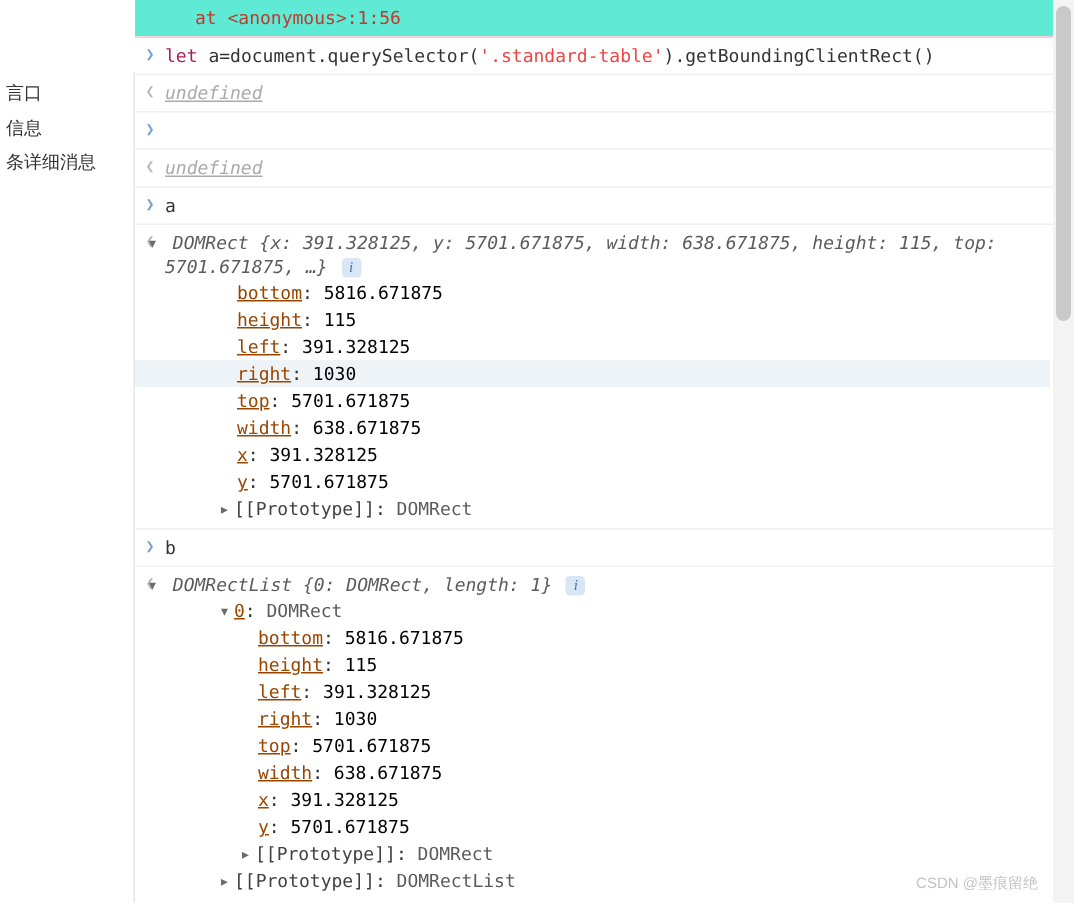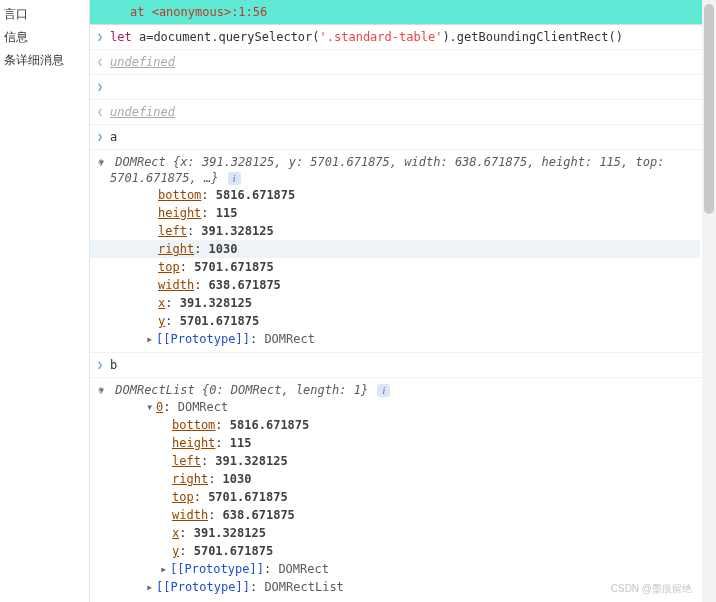--- a/index.html
+++ b/index.html
@@ -14,20 +14,21 @@
   overflow: hidden;
   position: relative;
 }
 .sidebar {
   width: 90px;
   padding: 6px 4px;
   font-family: "Microsoft YaHei", sans-serif;
   font-size: 12px;
   color: #333;
   border-right: 1px solid #e6e6e6;
+  margin-top: 48px;
 }
 .sidebar div { margin-bottom: 6px; }
 .console {
   flex: 1;
   overflow: hidden;
   position: relative;
 }
 .track {
   position: absolute;
   right: 0;
@@ -66,21 +67,21 @@
   line-height: 16px;
   user-select: none;
 }
 .arrow-right::before { content: "❯"; color: #6ea1d6; }
 .arrow-left::before { content: "❮"; color: #b8b8b8; }
 .arrow-left.ret::before { color: #b8b8b8; }
 .content { flex: 1; line-height: 16px; word-break: break-word; }
 .kw { color: #a71d5d; }
 .str { color: #ef4444; }
 .prop { color: #994500; text-decoration: underline; }
-.num { color: #404040; font-weight: bold; }
+.num { color: #000000; }
 .faint { color: #aaaaaa; font-style: italic; text-decoration: underline; }
 .summary { color: #5b5b5b; font-style: italic; }
 .type { color: #5b5b5b; }
 .info-badge {
   display: inline-block;
   width: 13px; height: 13px;
   border-radius: 3px;
   background: #d8e6f6;
   color: #4a73a8;
   font-family: Georgia, serif;
@@ -96,21 +97,21 @@
 .tree .line.hl { background: #eef3f7; margin-left: -48px; padding-left: 68px; }
 .caret {
   display: inline-block;
   width: 10px;
   margin-left: -12px;
   color: #6b6b6b;
   cursor: pointer;
 }
 .caret.down::before { content: "▾"; }
 .caret.right::before { content: "▸"; }
-.proto { color: #1d4ed8; }
+.proto { color: #404040; }
 .watermark {
   position: absolute;
   right: 24px;
   bottom: 6px;
   font-family: "Microsoft YaHei", sans-serif;
   font-size: 10px;
   color: rgba(120,120,120,0.45);
   pointer-events: none;
 }
 .nested { padding-left: 14px; }

